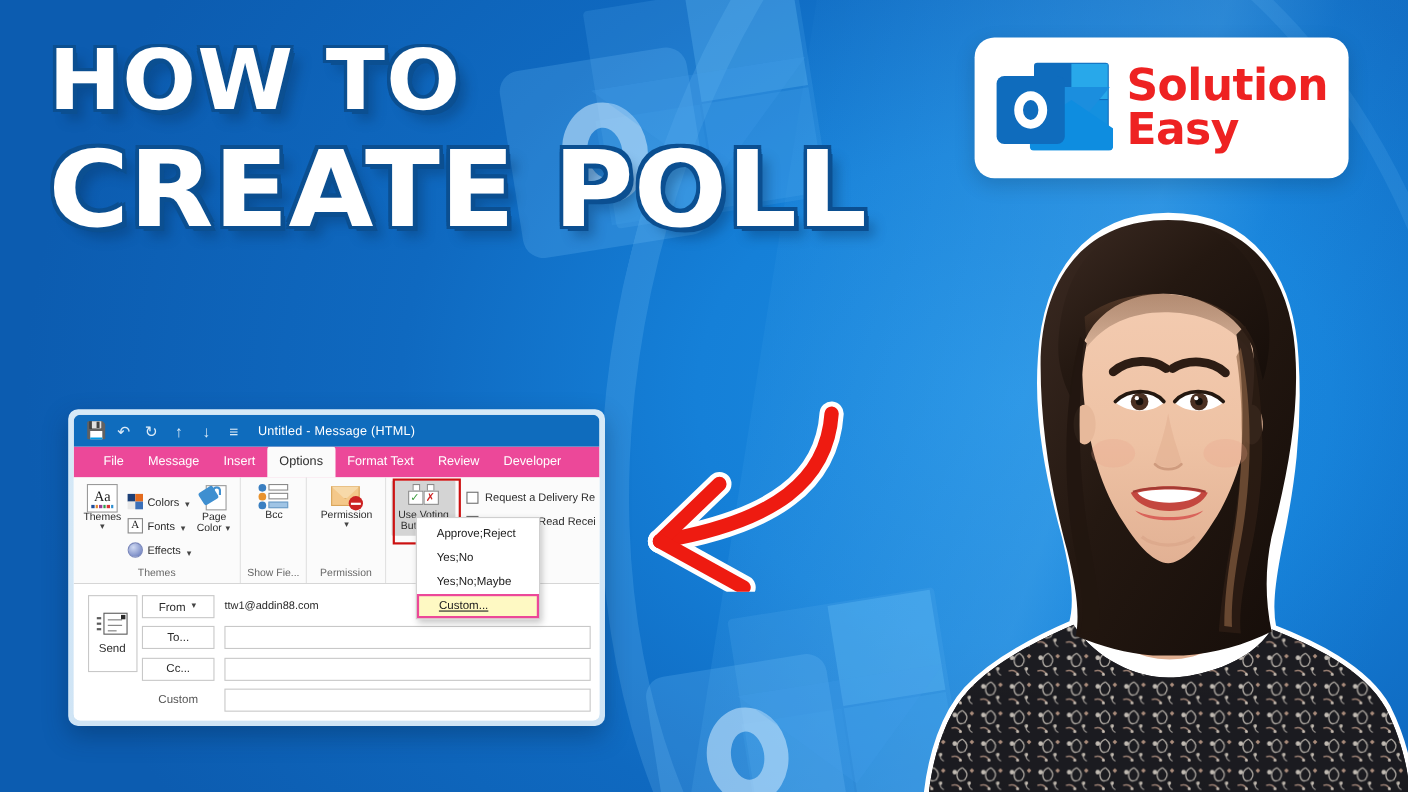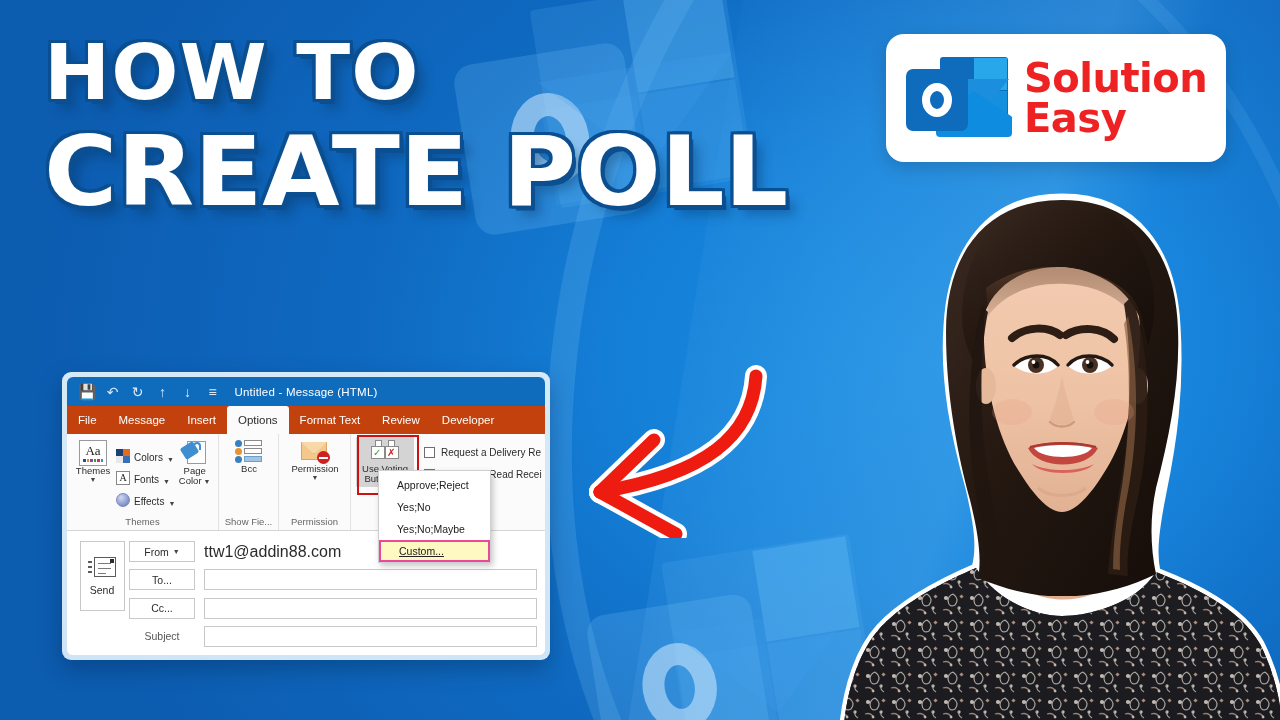--- a/index.html
+++ b/index.html
@@ -196,23 +196,23 @@
   #win-title {
     position:absolute; left:0; right:0; top:0; bottom:0;
     display:flex; align-items:center; justify-content:center;
     color:#ffffff; font-size:11.5px;
     letter-spacing:.2px;
     pointer-events:none;
   }
   
   #tab-bar {
     height:28px; flex:0 0 28px;
-    background:#c2410c;
+    background:#ec4899;
     display:flex; align-items:flex-end;
-    padding-left:0;
+    padding-left:16px;
   }
   .tab {
     height:28px;
     padding:0 11px;
     display:flex; align-items:center;
     color:#ffffff; font-size:11.5px;
     white-space:nowrap;
   }
   .tab.active {
     background:#fbfbfb;
@@ -344,21 +344,21 @@
     font-size:10.5px; color:#2b2b2b;
     display:flex; align-items:center; justify-content:center; gap:4px;
   }
   .field-lbl {
     width:66px; flex:0 0 66px;
     font-size:10.5px; color:#555;
     text-align:center;
   }
   .field-val {
     margin-left:9px;
-    font-size:16px; color:#2b2b2b;
+    font-size:10px; color:#2b2b2b;
   }
   .field-inp {
     margin-left:9px; flex:1; height:21px;
     border:1px solid #c8c8c8; background:#fff;
   }
 
   
   #arrow { position:absolute; left:566px; top:358px; width:230px; height:180px; z-index:45; }
 
   
@@ -599,21 +599,21 @@
             <div class="field-btn">To...</div>
             <div class="field-inp"></div>
           </div>
 
           <div class="field-row">
             <div class="field-btn">Cc...</div>
             <div class="field-inp"></div>
           </div>
 
           <div class="field-row">
-            <div class="field-lbl">Subject</div>
+            <div class="field-lbl">Custom</div>
             <div class="field-inp"></div>
           </div>
         </div>
       </div>
 
       <div id="vote-menu">
         <div class="menu-item">Approve;Reject</div>
         <div class="menu-item">Yes;No</div>
         <div class="menu-item">Yes;No;Maybe</div>
         <div class="menu-item selected">

